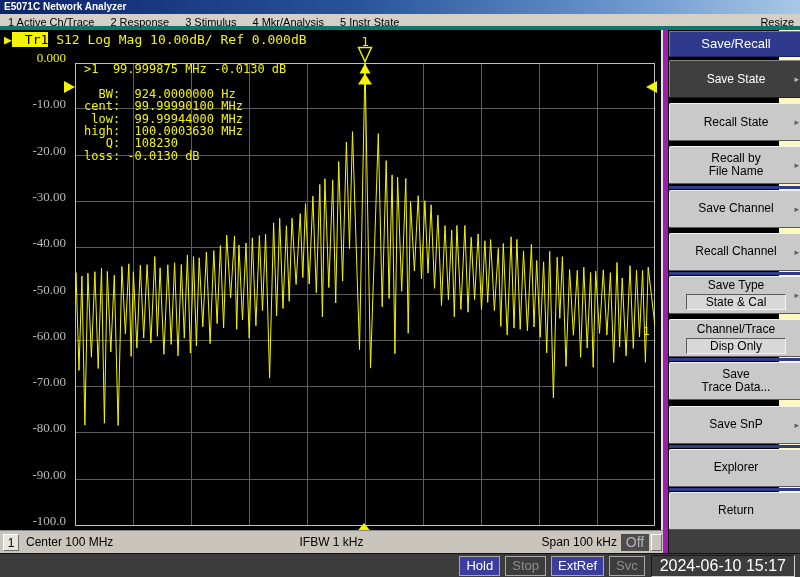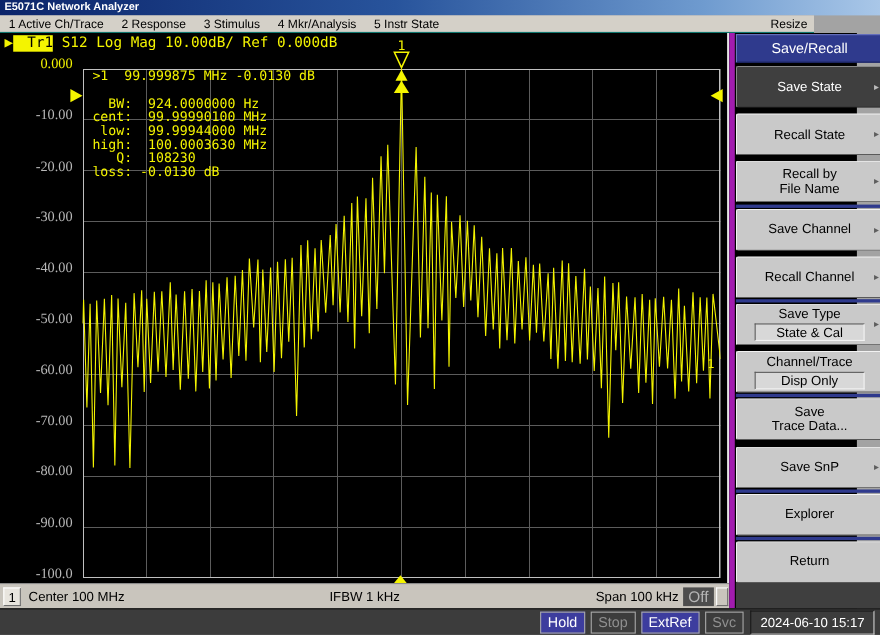--- a/index.html
+++ b/index.html
@@ -1,25 +1,25 @@
 <!DOCTYPE html>
 <html><head>
 <meta charset="utf-8">
 <style>
   * { margin:0; padding:0; box-sizing:border-box; }
   html,body { width:800px; height:577px; background:#000; overflow:hidden;
               font-family:"Liberation Sans", sans-serif; }
-  #app { position:relative; width:800px; height:577px; background:#a3a3a3; }
+  #app { position:relative; width:800px; height:577px; background:#fef9c3; }
 
   
   #titlebar { position:absolute; left:0; top:0; width:800px; height:14px;
     background:linear-gradient(90deg,#0b246a 0%,#28549c 45%,#6f9bcf 80%,#a9c7e8 100%);
     color:#fff; font-size:10px; font-weight:bold; line-height:14px; padding-left:4px; }
-  #menubar { position:absolute; left:0; top:14px; width:740px; height:16px;
-    background:#d4d0c8; border-bottom:1px solid #0f766e; font-size:11px; color:#000;
+  #menubar { position:absolute; left:0; top:14px; width:800px; height:16px;
+    background:#d4d0c8; border-bottom:4px solid #0f766e; font-size:11px; color:#000;
     display:flex; align-items:flex-start; }
   .menu-item { padding:0 8px; height:16px; line-height:16px; }
   #resize-label { position:absolute; right:6px; top:0; height:16px; line-height:16px; font-size:11px; }
 
   
   #main { position:absolute; left:0; top:30px; width:800px; height:523px; display:flex; }
   #screen-col { width:663px; height:523px; position:relative; }
   #screen { position:absolute; left:0; top:0; width:663px; height:500px; background:#000;
             border-right:2px solid #e6e6e6; overflow:hidden; }
 
@@ -86,21 +86,21 @@
   #sk-bottom { position:absolute; left:1px; top:500px; width:136px; height:23px; background:#3f3f3f; }
 
   
   #bottom-bar { position:absolute; left:0; top:553px; width:800px; height:24px; background:#3c3c3c;
     border-top:1px solid #111; display:flex; align-items:center; justify-content:flex-end; }
   .bcell { height:20px; line-height:18px; text-align:center; font-size:13px; margin-left:5px;
     border:1px solid #a8a8a8; color:#8f8f8f; background:#3c3c3c; padding:0 6px; }
   .bcell.on { background:#3d3d9e; color:#fff; }
   #datetime-cell { height:22px; line-height:20px; margin:0 5px 0 6px; padding:0 8px;
     border:1px solid; border-color:#1a1a1a #cfcfcf #cfcfcf #1a1a1a; color:#fff;
-    font-size:12px; background:#3c3c3c; white-space:nowrap; }
+    font-size:16px; background:#3c3c3c; white-space:nowrap; }
 </style>
 </head>
 <body>
 
 <div id="app">
 
   <div id="titlebar">
     <span>E5071C Network Analyzer</span>
   </div>
 

